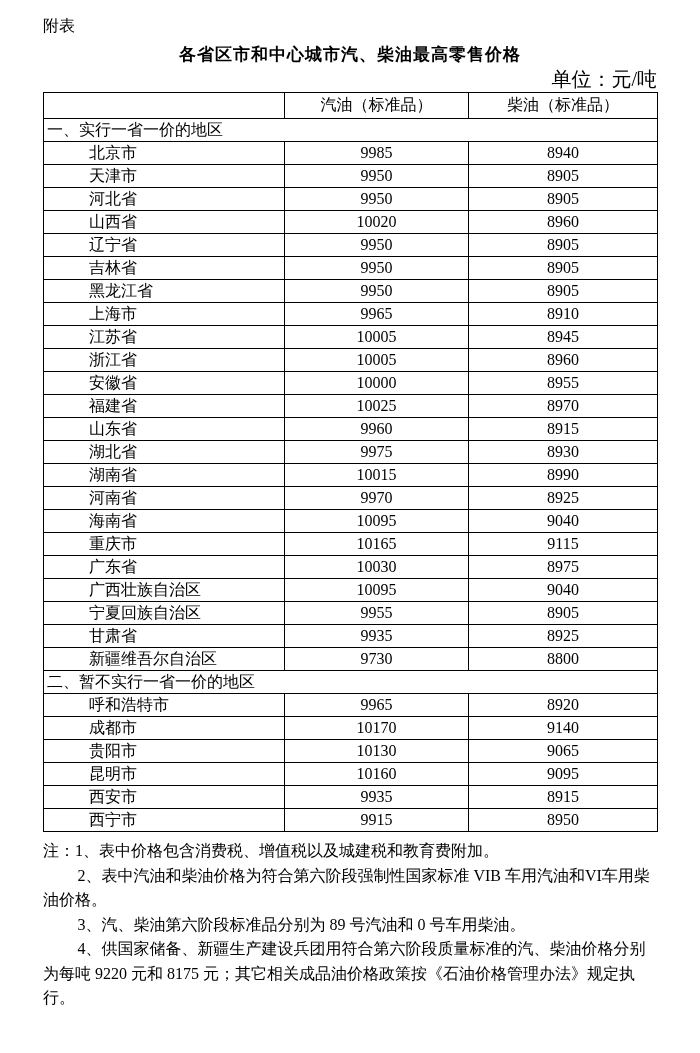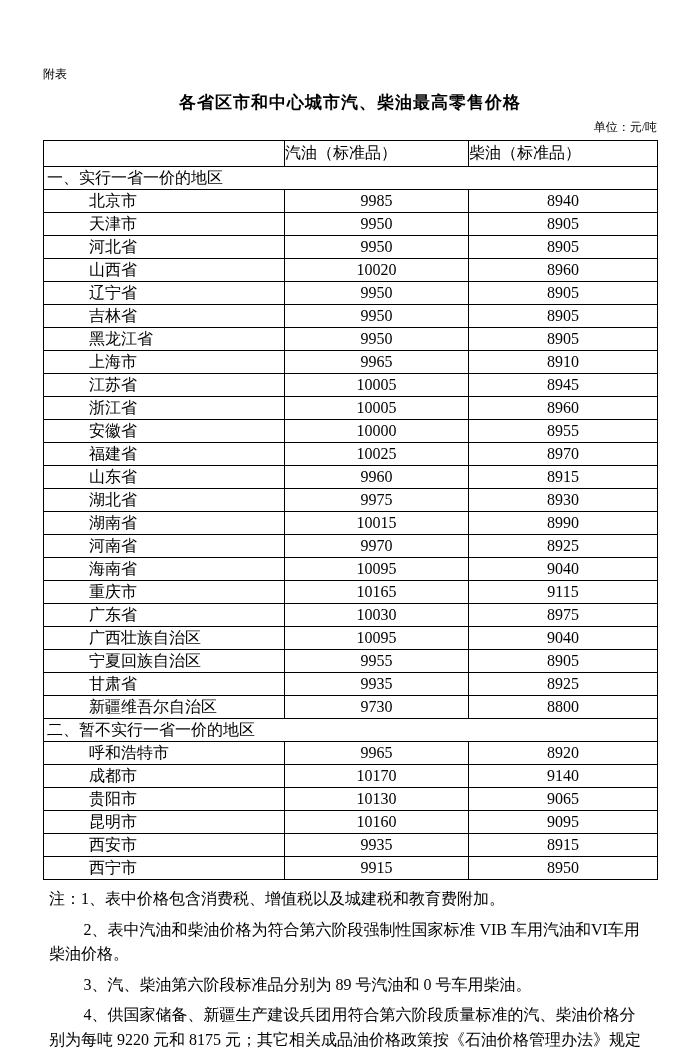--- a/index.html
+++ b/index.html
@@ -12,57 +12,56 @@
     height: 1053px;
     color: #000000;
     font-family: "Liberation Serif", "DejaVu Serif", serif;
     overflow: hidden;
   }
   .doc {
     padding: 17px 43px 0 43px;
   }
   .appendix {
     font-family: "Liberation Sans", "DejaVu Sans", sans-serif;
-    font-size: 12px;
+    font-size: 16px;
     line-height: 18px;
-    margin-top: 48px;
   }
   .title {
     text-align: center;
     font-family: Liberation Sans, sans-serif;
     font-weight: bold;
     font-size: 17px;
     line-height: 19px;
     margin-top: 10px;
     letter-spacing: 1px;
   }
   .unit {
     text-align: right;
-    font-size: 12px;
+    font-size: 20px;
     line-height: 18px;
     margin-top: 6px;
     margin-bottom: 4px;
   }
   table.price-table {
     width: 614px;
     border-collapse: collapse;
     table-layout: fixed;
   }
   .price-table th,
   .price-table td {
     border: 1px solid #000000;
     font-size: 16px;
     font-weight: normal;
     padding: 0;
     white-space: nowrap;
     overflow: hidden;
   }
   .price-table thead th {
     height: 25px;
-    text-align: left;
+    text-align: center;
   }
   .price-table tr.section td {
     height: 22px;
     padding-left: 3px;
     text-align: left;
   }
   .price-table td.region {
     height: 22px;
     padding-left: 45px;
     text-align: left;
@@ -70,21 +69,21 @@
   .price-table td.price {
     text-align: center;
     margin-left: 15px;
   }
   .notes {
     margin-top: 7px;
     font-size: 16px;
     line-height: 24.5px;
   }
   .notes p {
-    margin: 6px;
+    margin: 0;
   }
   .notes p.indent {
     text-indent: 2.15em;
   }
 </style>
 </head>
 <body>
 
 <div class="doc">
 

